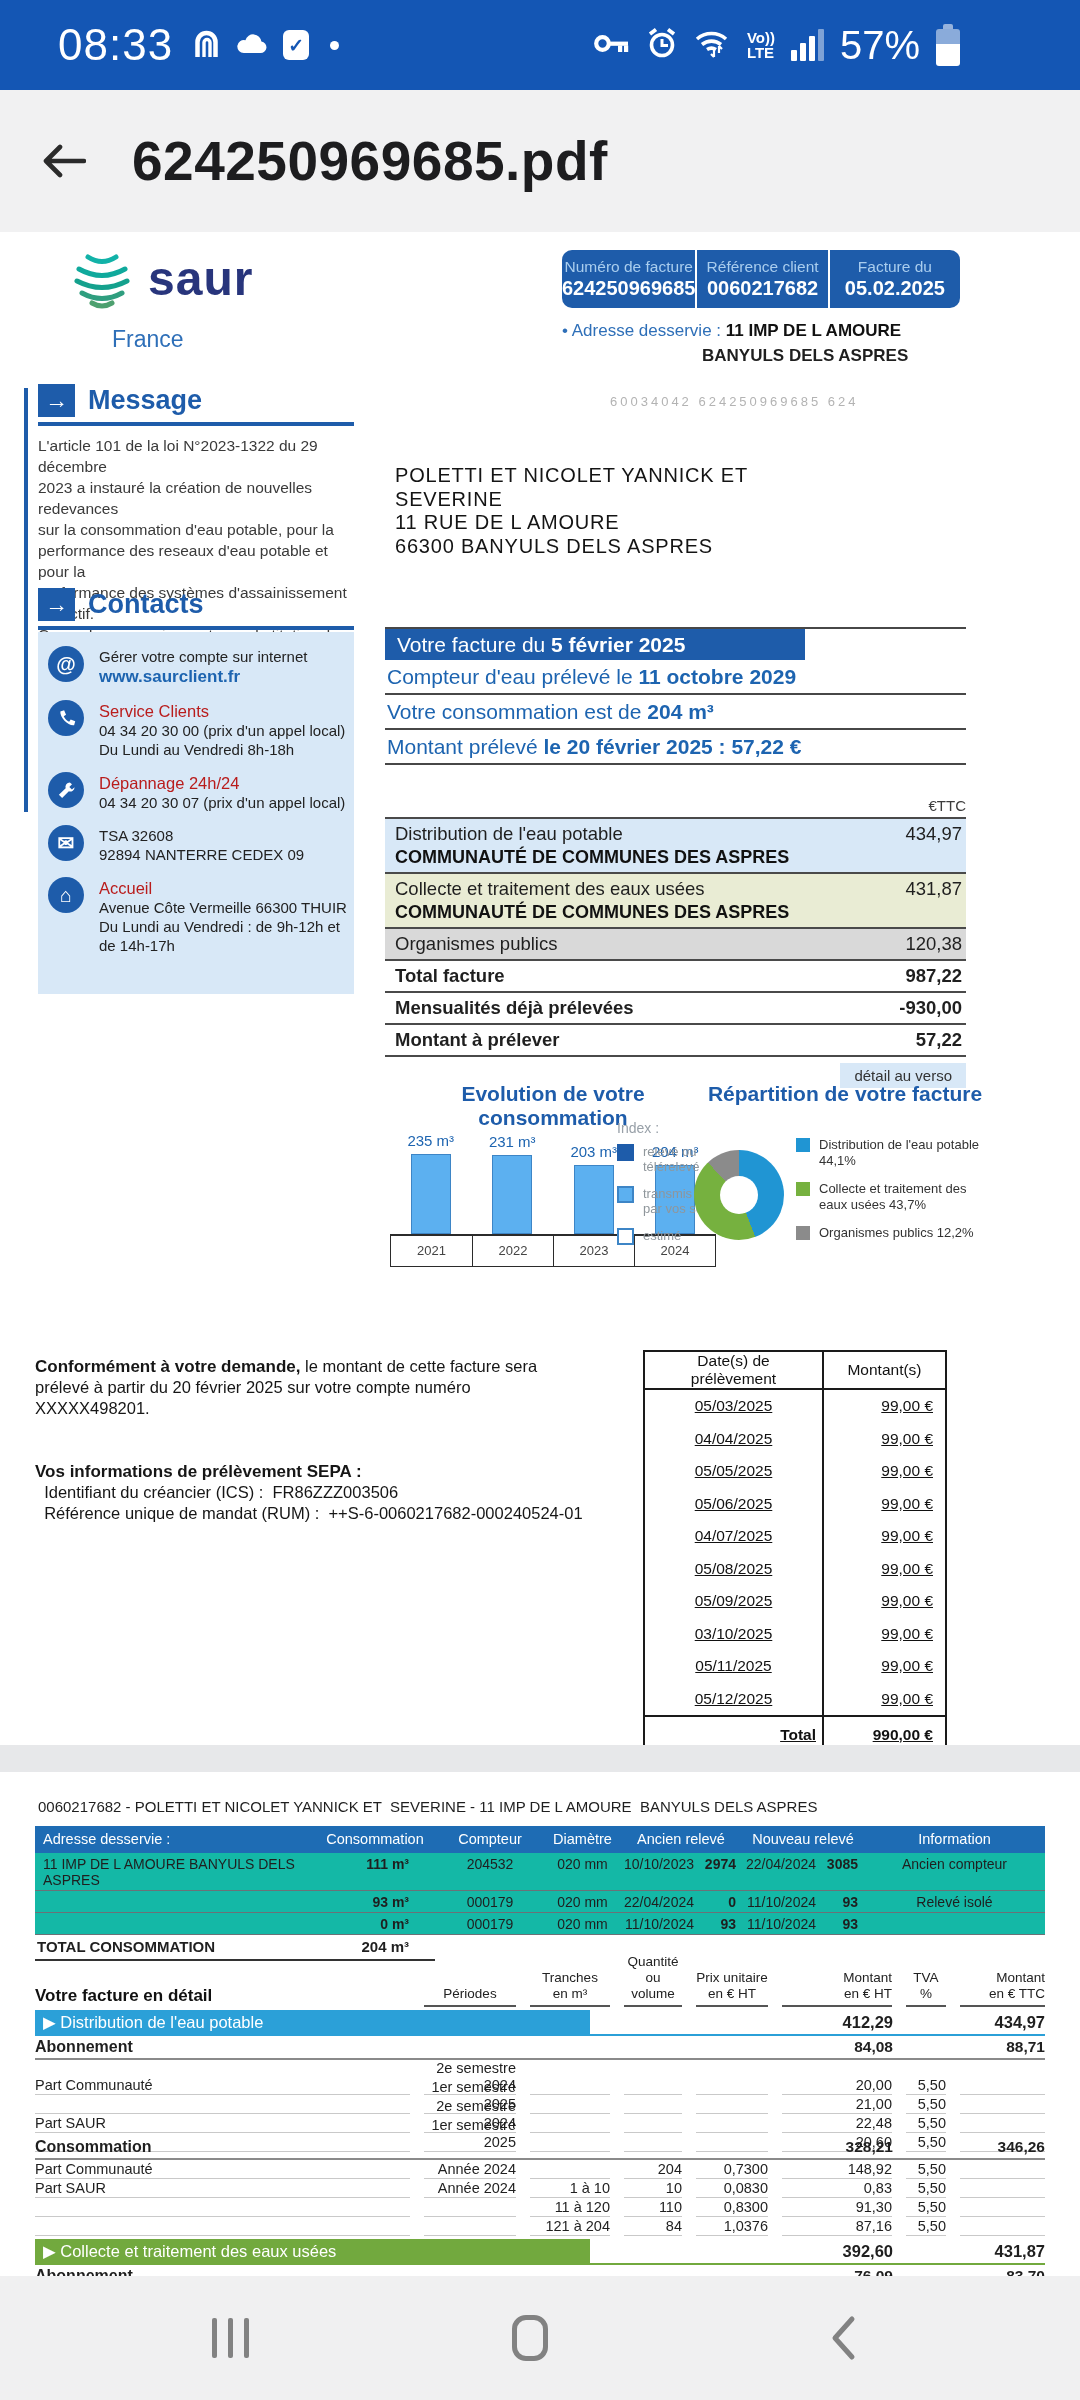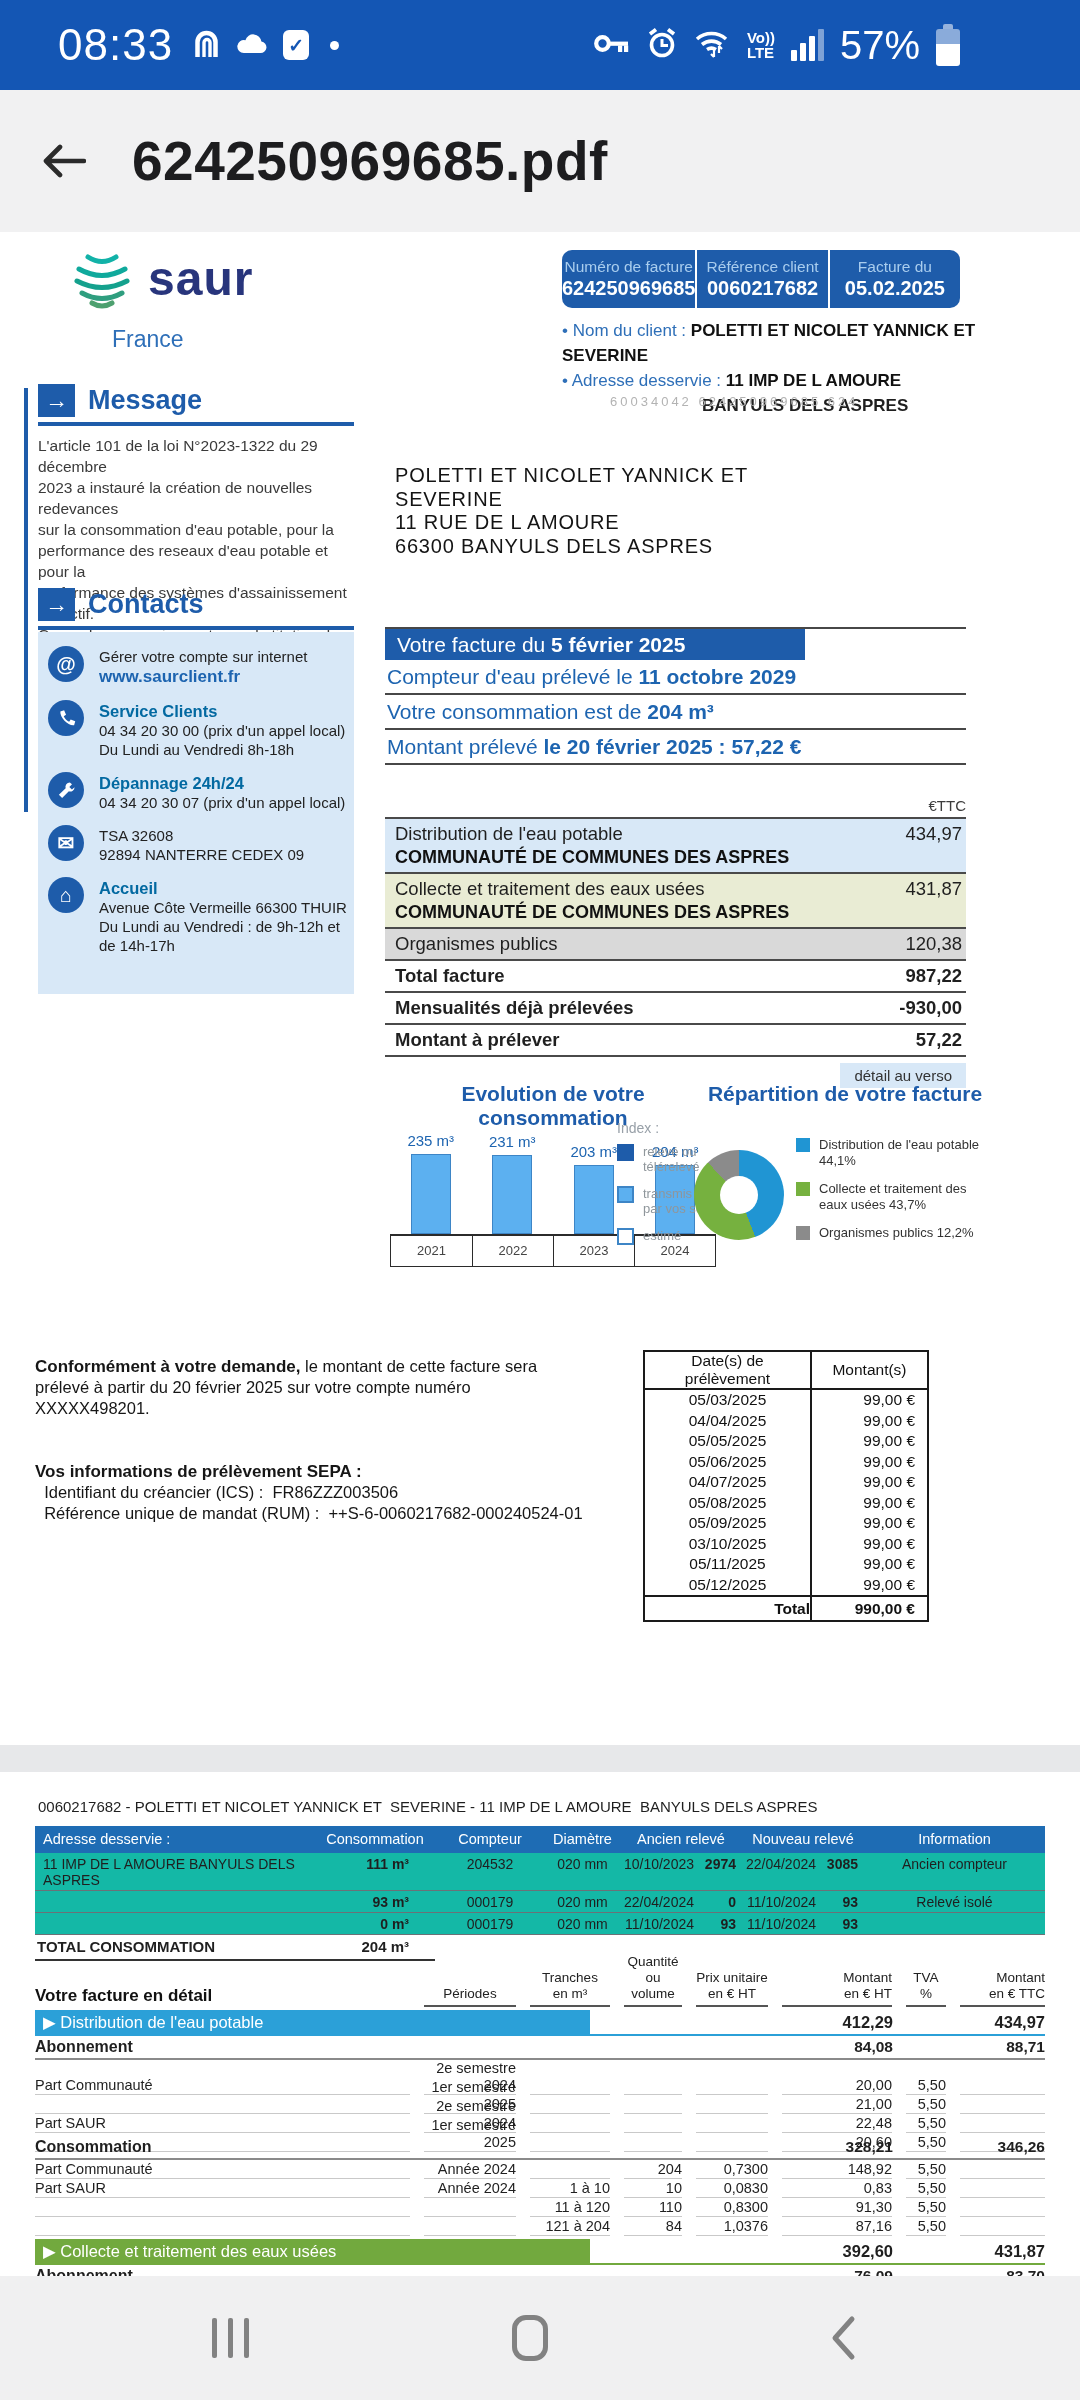--- a/index.html
+++ b/index.html
@@ -57,21 +57,21 @@
   .docref{position:absolute;left:610px;top:162px;font-size:13px;color:#b3b3b3;letter-spacing:3px;}
   .postal{position:absolute;left:395px;top:232px;font-size:20px;line-height:23.5px;color:#141414;
           letter-spacing:.8px;white-space:pre-line;}
   .contacts{position:absolute;left:38px;top:356px;width:316px;}
   .contact-panel{background:#d8e8f7;margin-top:2px;padding:14px 6px 26px 10px;min-height:228px;box-sizing:border-box;}
   .contact-item{display:flex;margin-bottom:13px;}
   .cicon{width:36px;height:36px;border-radius:50%;background:#1e5caa;color:#fff;display:flex;
          align-items:center;justify-content:center;font-size:20px;font-weight:bold;flex:none;}
   .ctext{margin-left:15px;padding-top:1px;}
   .cline-normal{font-size:15px;line-height:19px;color:#222;}
-  .cline-bold{font-size:16.5px;line-height:20px;color:#0369a1;font-weight:bold;}
+  .cline-bold{font-size:16.5px;line-height:20px;color:#b91c1c;font-weight:normal;}
   .cline-bold-blue{font-size:17px;line-height:21px;color:#1d64b0;font-weight:bold;}
   
   .summary{position:absolute;left:385px;top:395px;width:581px;border-top:2px solid #474747;}
   .sum-bar{width:420px;height:31px;background:#1e5caa;color:#fff;font-size:21px;line-height:31px;
            padding-left:12px;box-sizing:border-box;}
   .sum-row{height:33px;line-height:33px;font-size:21px;color:#1d64b0;border-bottom:2px solid #474747;
            padding-left:2px;}
   .sum-row b{color:#1d64b0;}
   
   .charges{position:absolute;left:385px;top:565px;width:581px;}
@@ -114,21 +114,21 @@
   .sepa{position:absolute;left:35px;top:1124px;width:575px;font-size:16.5px;line-height:21px;color:#161616;}
   .sepa .p{white-space:pre-line;}
   .sepa .gap{height:21px;}
   .sepa b{font-size:17px;}
   
   .schedule{position:absolute;left:643px;top:1118px;}
   .schedule table{border-collapse:collapse;border:2px solid #1a1a1a;}
   .schedule th{font-size:15.5px;font-weight:normal;color:#111;border-bottom:2px solid #1a1a1a;
                height:23px;padding:0 8px;}
   .schedule .c2{border-left:2px solid #1a1a1a;}
-  .schedule td{font-size:15.5px;height:20.5px;padding:0;color:#111;}
+  .schedule td{font-size:15.5px;height:20.5px;padding:6px;color:#111;text-decoration:underline;}
   .schedule td.date{width:165px;text-align:center;}
   .schedule td.amt{width:103px;text-align:right;padding-right:12px;}
   .schedule tr.total td{border-top:2px solid #1a1a1a;font-weight:bold;height:23px;}
   .schedule tr.total td.date{text-align:right;}
   
   .refline{position:absolute;left:38px;top:26px;font-size:15px;color:#1f1f1f;white-space:pre-wrap;}
   .meter{position:absolute;left:35px;top:54px;width:1010px;}
   .mgrid{display:grid;grid-template-columns:280px 120px 110px 75px 80px 42px 80px 42px 181px;}
   .mhead{background:#1e6cb4;color:#fff;font-size:14.5px;align-items:center;height:27px;}
   .mhead div{line-height:27px;}
@@ -267,23 +267,20 @@
           <div class="val">0060217682</div>
         </div>
         <div class="col">
           <div class="lab">Facture du</div>
           <div class="val">05.02.2025</div>
         </div>
       </div>
 
     <div class="clientlines">
       <div>
-        <span class="lab"><span>•</span> <span>Nom du client :</span> </span><span class="val">POLETTI ET NICOLET YANNICK ET  SEVERINE</span>
-      </div>
-      <div>
         <span class="lab"><span>•</span> <span>Adresse desservie :</span> </span><span class="val">11 IMP DE L AMOURE</span>
       </div>
       <div class="indent">BANYULS DELS ASPRES</div>
     </div>
 
     <div class="vline"></div>
 
     <div class="msg">
       <div class="sec-head">
         <span class="arrow-box">→</span>

